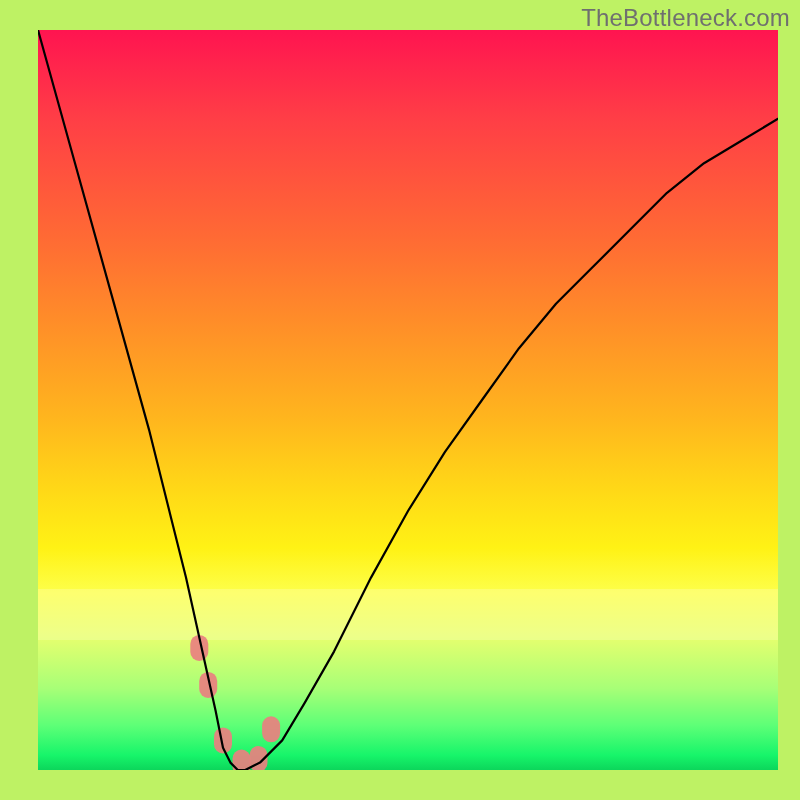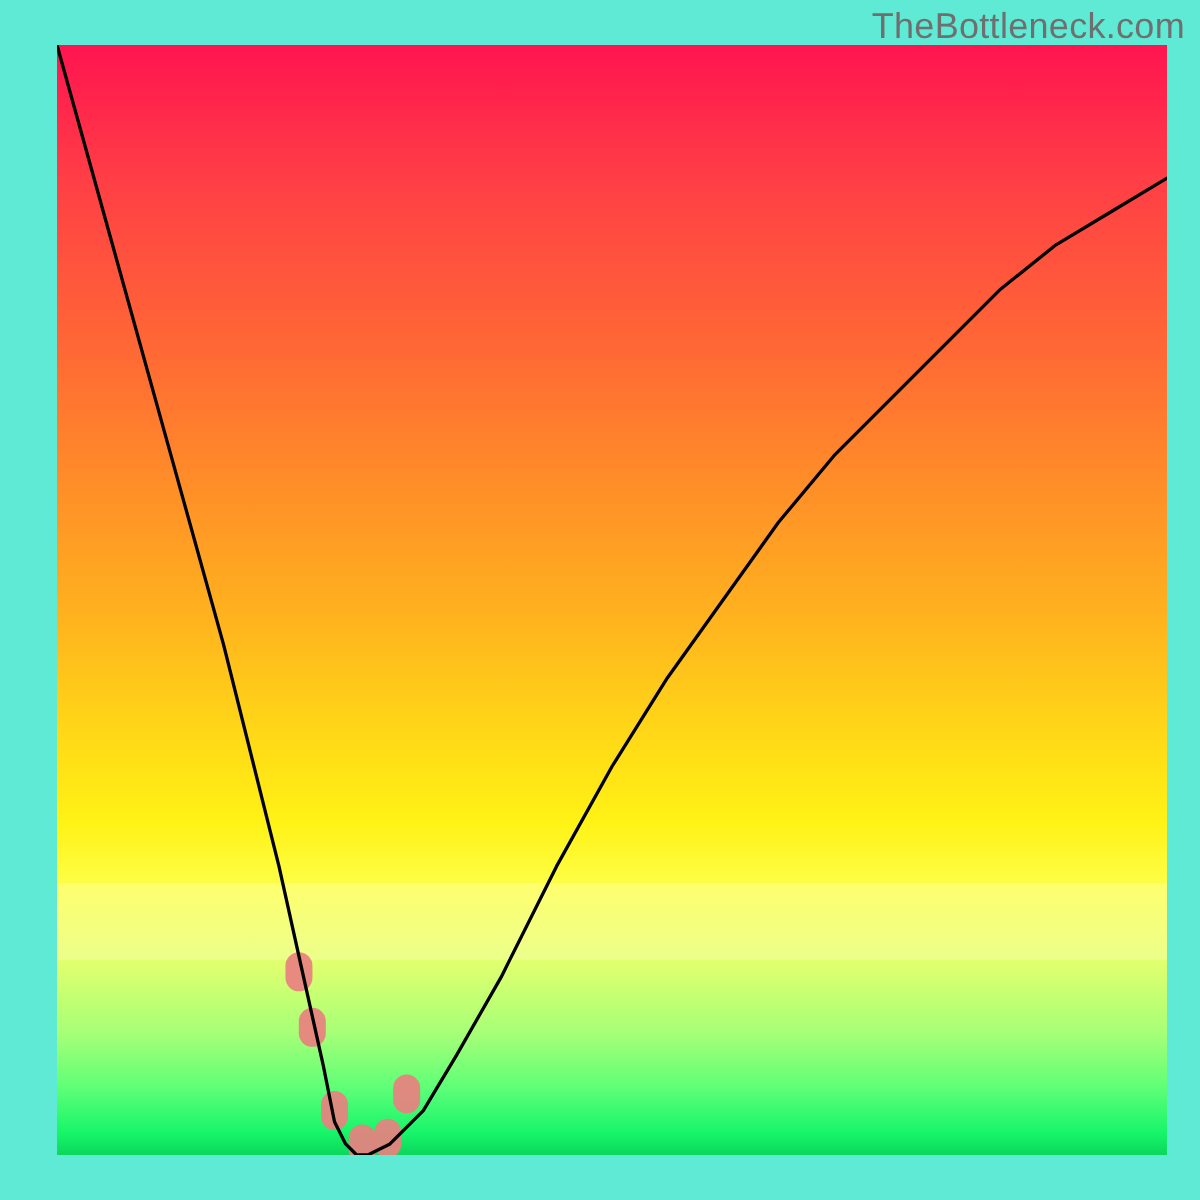--- a/index.html
+++ b/index.html
@@ -8,21 +8,21 @@
     width: 800px;
     height: 800px;
     background: #000;
     overflow: hidden;
     font-family: Arial, Helvetica, sans-serif;
   }
   .outer {
     position: relative;
     width: 800px;
     height: 800px;
-    background: #5eead4;
+    background: #bef264;
   }
   .watermark {
     position: absolute;
     top: 4px;
     right: 10px;
     color: #6f6f6f;
     font-size: 24px;
     font-weight: 400;
     letter-spacing: 0.2px;
     z-index: 30;

